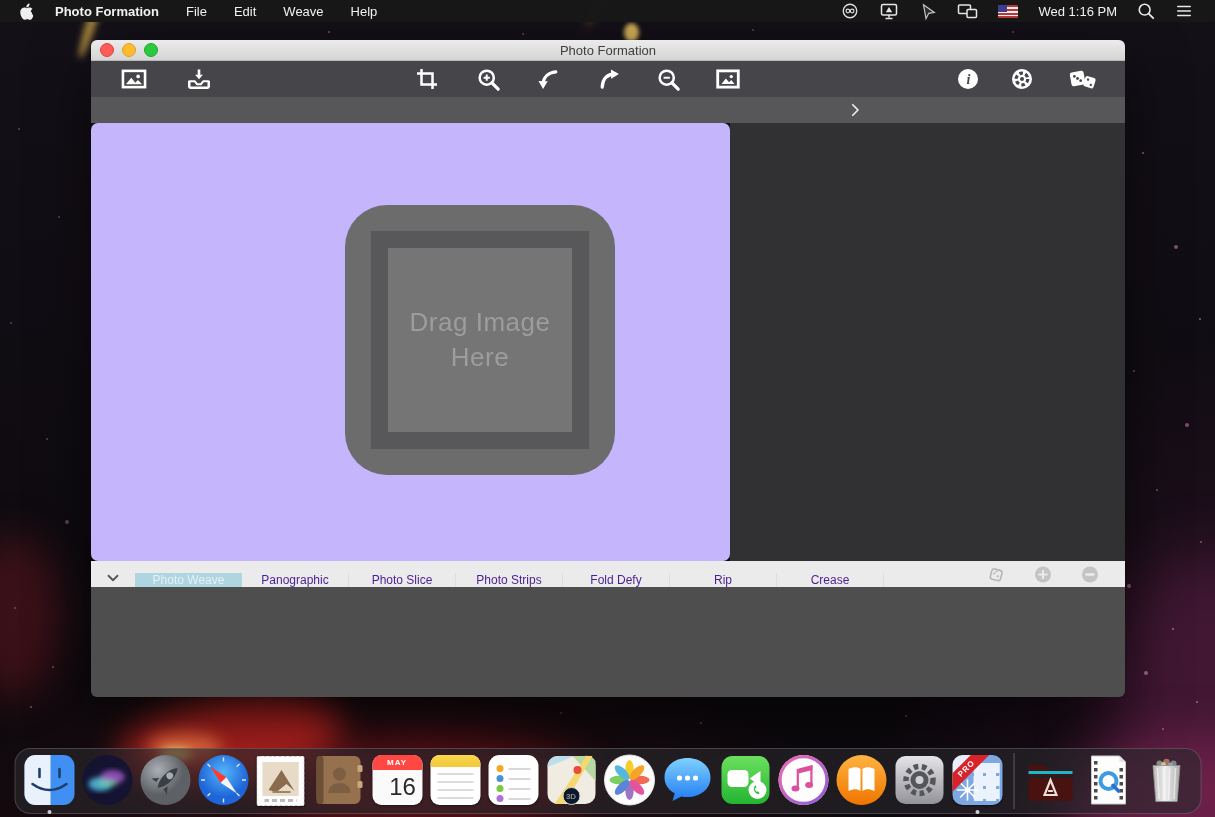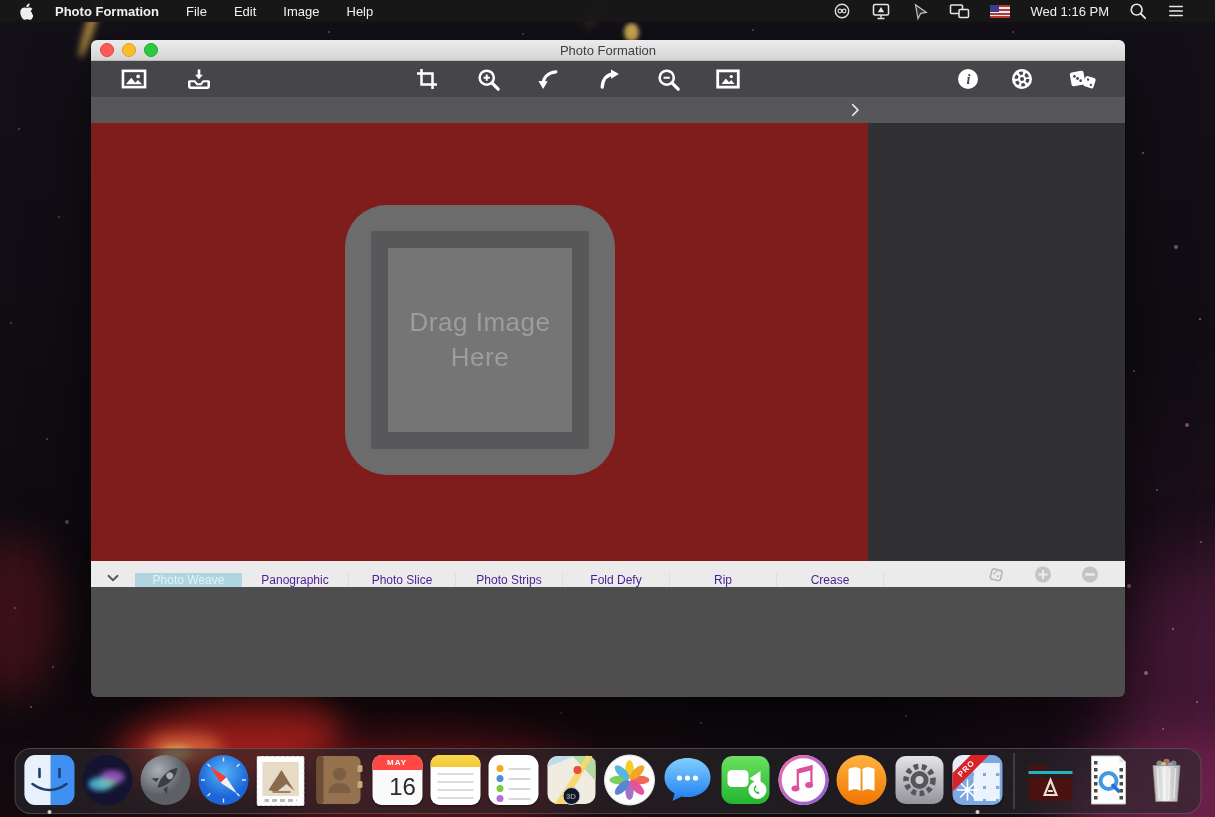--- a/index.html
+++ b/index.html
@@ -38,21 +38,21 @@
     66px 521px 0 1px rgba(240,170,190,.35),14px 607px 0 0 rgba(255,190,210,.35),
     52px 666px 0 0 rgba(255,200,215,.35),30px 706px 0 0 rgba(255,170,200,.4),
     700px 722px 0 0 rgba(255,190,210,.3),560px 712px 0 0 rgba(255,255,255,.2),
     905px 715px 0 0 rgba(255,190,215,.3);}
   
   .menubar{position:absolute;left:0;top:0;right:0;height:22px;background:rgba(24,24,25,.97);
     display:flex;align-items:center;color:#f1f1f1;font-size:13px;z-index:40;}
   .menubar .apple{margin-left:19px;display:flex;align-items:center;}
   .menubar .appname{margin-left:22px;font-weight:bold;}
   .menubar .mitem{margin-left:27px;}
-  .mb-right{margin-left:auto;display:flex;align-items:center;gap:20px;padding-right:30px;}
+  .mb-right{margin-left:auto;display:flex;align-items:center;gap:20px;padding-right:22px;}
   .mb-right .mi{display:flex;align-items:center;}
   .flag{width:20px;height:13px;background:repeating-linear-gradient(rgba(191,58,56,.95) 0 1.9px,#ececec 1.9px 3.8px);position:relative;border-radius:1px;}
   .flag::after{content:"";position:absolute;left:0;top:0;width:9px;height:7px;background:#3d3d8f;}
   .clock{font-size:13px;}
   
   .window{position:absolute;left:91px;top:40px;width:1034px;height:657px;border-radius:6px;
     box-shadow:0 24px 60px rgba(0,0,0,.55), 0 0 1px rgba(0,0,0,.6);z-index:20;}
   .titlebar{height:21px;background:linear-gradient(#ececec,#d4d4d4);border-radius:6px 6px 0 0;
     position:relative;display:flex;align-items:center;justify-content:center;
     border-bottom:1px solid #b9b9b9;box-sizing:border-box;}
@@ -61,21 +61,21 @@
   .light{width:12px;height:12px;border-radius:50%;}
   .light.red{background:#fc5b57;border:.5px solid #e0443e;}
   .light.yellow{background:#fdbc2e;border:.5px solid #dea123;}
   .light.green{background:#2bc840;border:.5px solid #1eaa2f;}
   .toolbar{height:36px;background:#46464a;position:relative;}
   .tbtn{position:absolute;top:50%;transform:translate(-50%,-50%);width:30px;height:30px;
     display:flex;align-items:center;justify-content:center;}
   .secbar{height:26px;background:#57575a;position:relative;}
   .expander{position:absolute;left:752px;top:1px;width:24px;height:24px;display:flex;align-items:center;justify-content:center;}
   .contentrow{height:438px;display:flex;}
-  .canvas{width:777px;background:#7f1d1d;position:relative;}
+  .canvas{width:639px;background:#c4b5fd;position:relative;border-radius:7px;}
   .sidepanel{flex:1;background:#313134;}
   .dropzone{position:absolute;left:254px;top:82px;width:270px;height:270px;background:#6c6c6c;
     border-radius:42px;display:flex;align-items:center;justify-content:center;}
   .frame{width:218px;height:218px;box-sizing:border-box;border:17px solid #58585a;background:#757575;
     display:flex;align-items:center;justify-content:center;text-align:center;}
   .frame .ph{font-size:26px;color:#9d9d9d;line-height:1.35;width:175px;letter-spacing:.5px;}
   .tabbar{height:26px;background:#ebebeb;display:flex;align-items:flex-end;position:relative;}
   .tb-chevron{width:44px;display:flex;align-items:center;justify-content:center;}
   .tab{width:107px;box-sizing:border-box;display:flex;align-items:center;justify-content:center;
     font-size:12px;color:#4c1d95;border-right:1px solid #dedede;}
@@ -131,21 +131,21 @@
 <div class="menubar">
   <span class="apple">
     <svg width="14" height="17" viewBox="0 0 15 18">
         <path fill="#efefef" d="M12.6 9.6c0-2.1 1.7-3.1 1.8-3.2-.9-1.4-2.4-1.6-2.9-1.6-1.3-.1-2.5.7-3.1.7-.6 0-1.6-.7-2.7-.7-1.4 0-2.8.8-3.6 2.1-1.5 2.7-.4 6.6 1.1 8.8.8 1 1.7 2.2 2.8 2.2 1.1 0 1.5-.7 2.9-.7 1.3 0 1.7.7 2.9.7 1.2 0 2-1.1 2.7-2.2.9-1.2 1.2-2.4 1.2-2.5-.1 0-2.1-.9-2.1-3.6z"></path>
         <path fill="#efefef" d="M10.5 3.3c.6-.8 1-1.8.9-2.9-.9 0-2 .6-2.6 1.4-.6.7-1.1 1.7-.9 2.8 1 0 2-.6 2.6-1.3z"></path>
       </svg>
   </span>
   <span class="appname">Photo Formation</span>
   <span class="mitem">File</span>
   <span class="mitem">Edit</span>
-  <span class="mitem">Image</span>
+  <span class="mitem">Weave</span>
   <span class="mitem">Help</span>
   <span class="mb-right">
     <span class="mi">
       <svg width="18" height="18" viewBox="0 0 20 20">
           <circle cx="10" cy="10" r="7.5" fill="none" stroke="#dedede" stroke-width="1.5"></circle>
           <circle cx="7.6" cy="10" r="2" fill="none" stroke="#dedede" stroke-width="1.3"></circle>
           <circle cx="12.4" cy="10" r="2" fill="none" stroke="#dedede" stroke-width="1.3"></circle>
         </svg>
     </span>
     <span class="mi">

